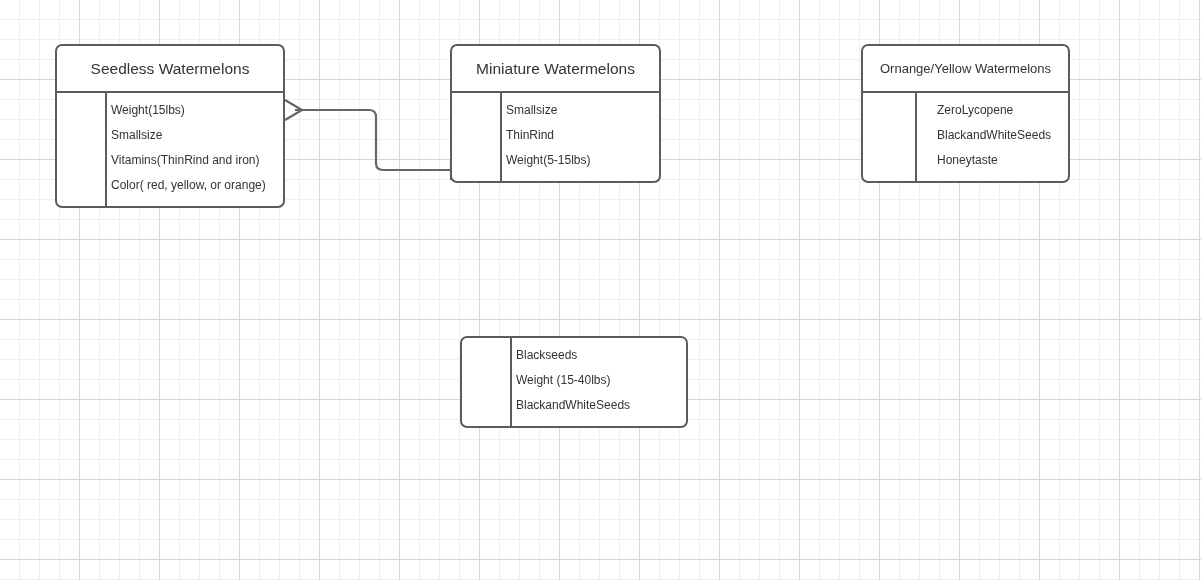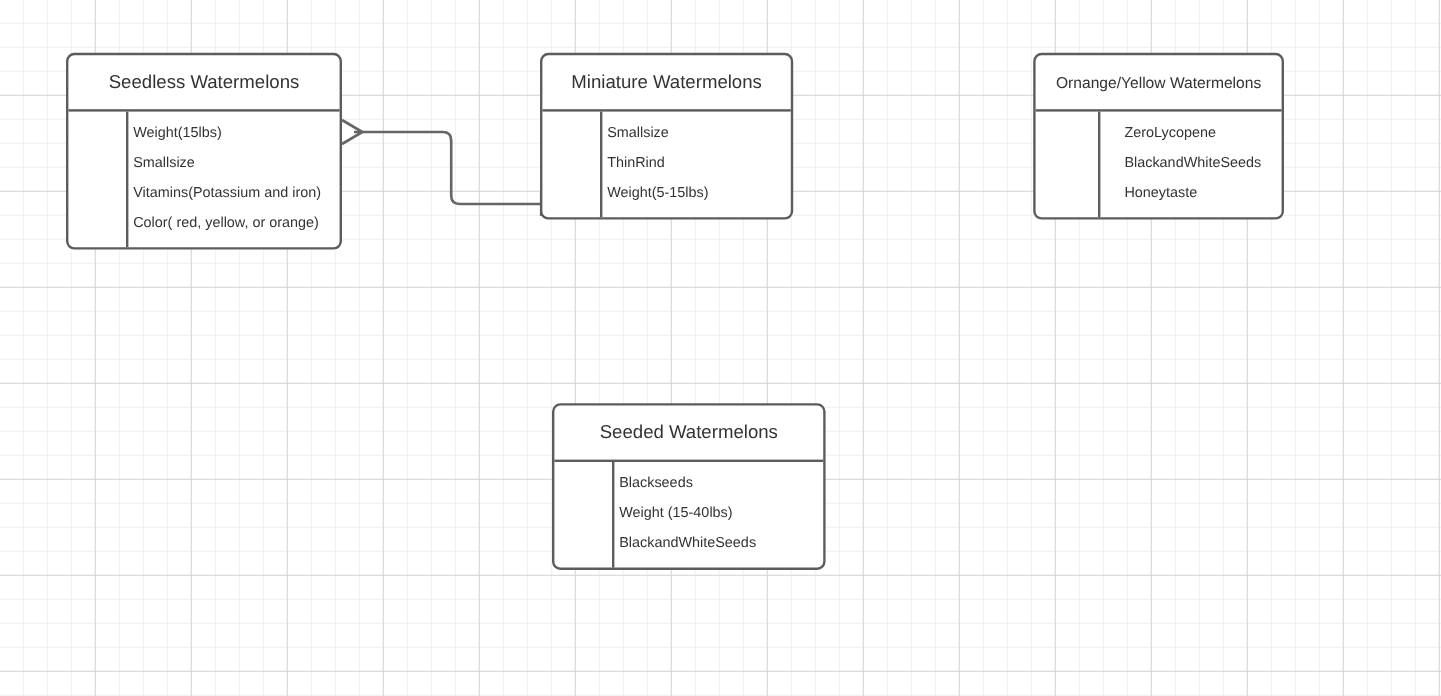--- a/index.html
+++ b/index.html
@@ -119,21 +119,21 @@
     <path d="M 451 160 L 451 180" fill="none" stroke="#666666" stroke-width="2.2"></path>
   </svg>
 
   <div class="entity" id="ent-seedless">
     <div class="entity-header">Seedless Watermelons</div>
     <div class="entity-body">
       <div class="key-col"></div>
       <div class="attr-col">
         <div class="attr">Weight(15lbs)</div>
         <div class="attr">Smallsize</div>
-        <div class="attr wrap">Vitamins(Potassium and iron)</div>
+        <div class="attr wrap">Vitamins(ThinRind and iron)</div>
         <div class="attr wrap">Color( red, yellow, or orange)</div>
       </div>
     </div>
   </div>
 
   <div class="entity" id="ent-miniature">
     <div class="entity-header">Miniature Watermelons</div>
     <div class="entity-body">
       <div class="key-col"></div>
       <div class="attr-col">
@@ -150,21 +150,20 @@
       <div class="key-col"></div>
       <div class="attr-col">
         <div class="attr">ZeroLycopene</div>
         <div class="attr">BlackandWhiteSeeds</div>
         <div class="attr">Honeytaste</div>
       </div>
     </div>
   </div>
 
   <div class="entity" id="ent-seeded">
-    <div class="entity-header">Seeded Watermelons</div>
     <div class="entity-body">
       <div class="key-col"></div>
       <div class="attr-col">
         <div class="attr">Blackseeds</div>
         <div class="attr">Weight (15-40lbs)</div>
         <div class="attr">BlackandWhiteSeeds</div>
       </div>
     </div>
   </div>
 

